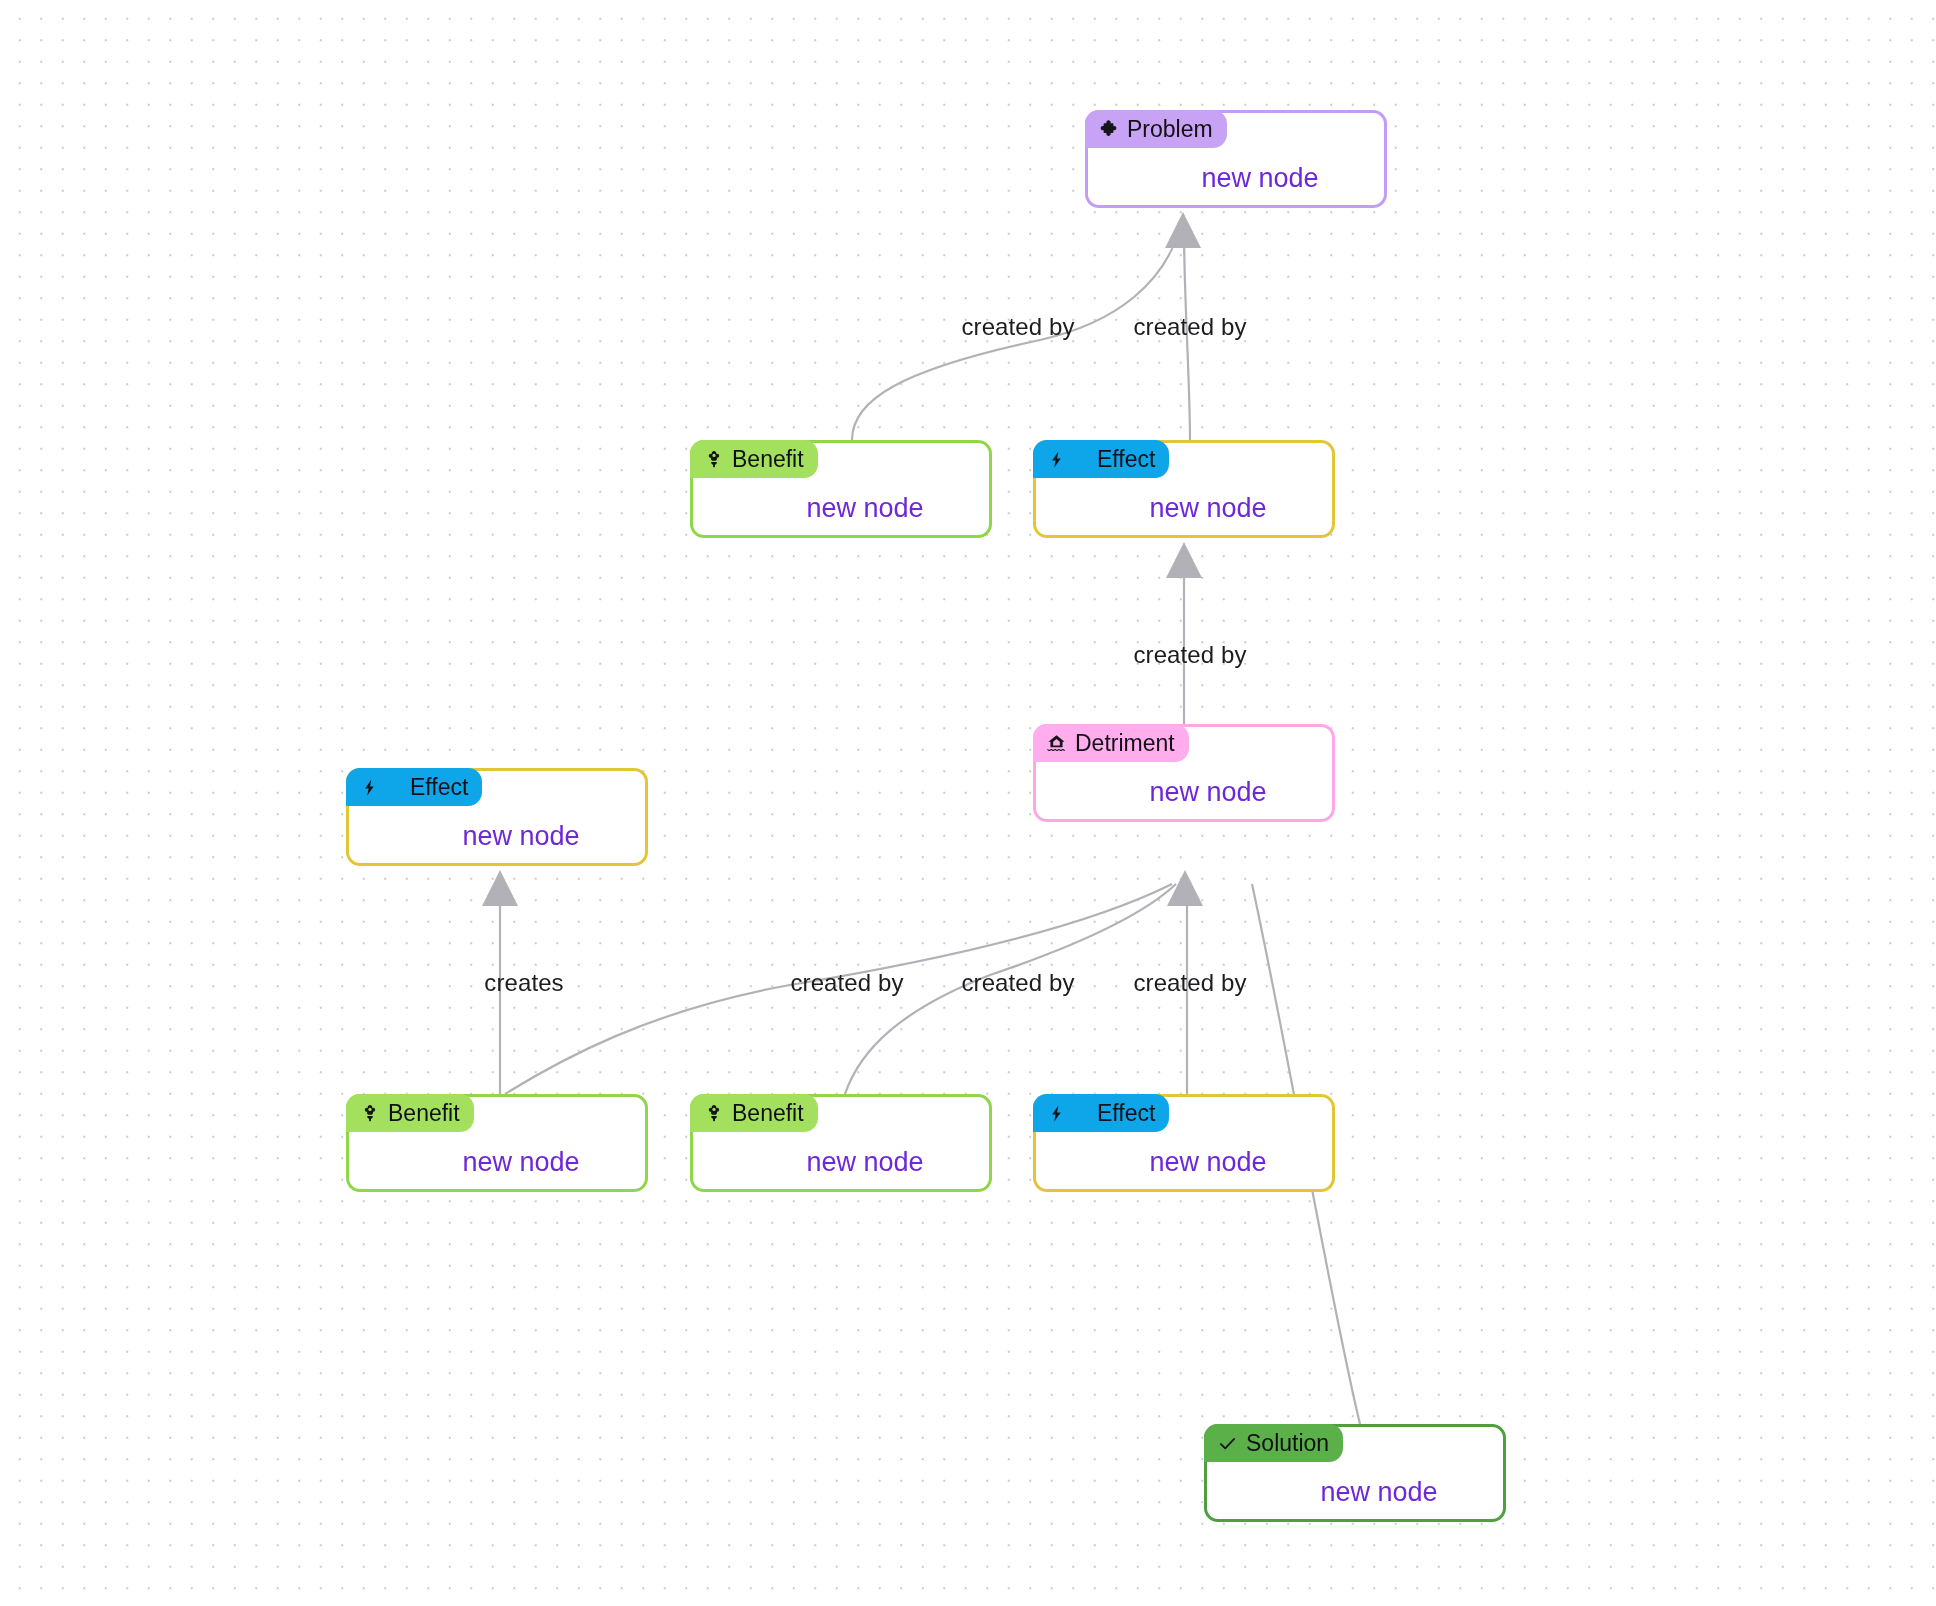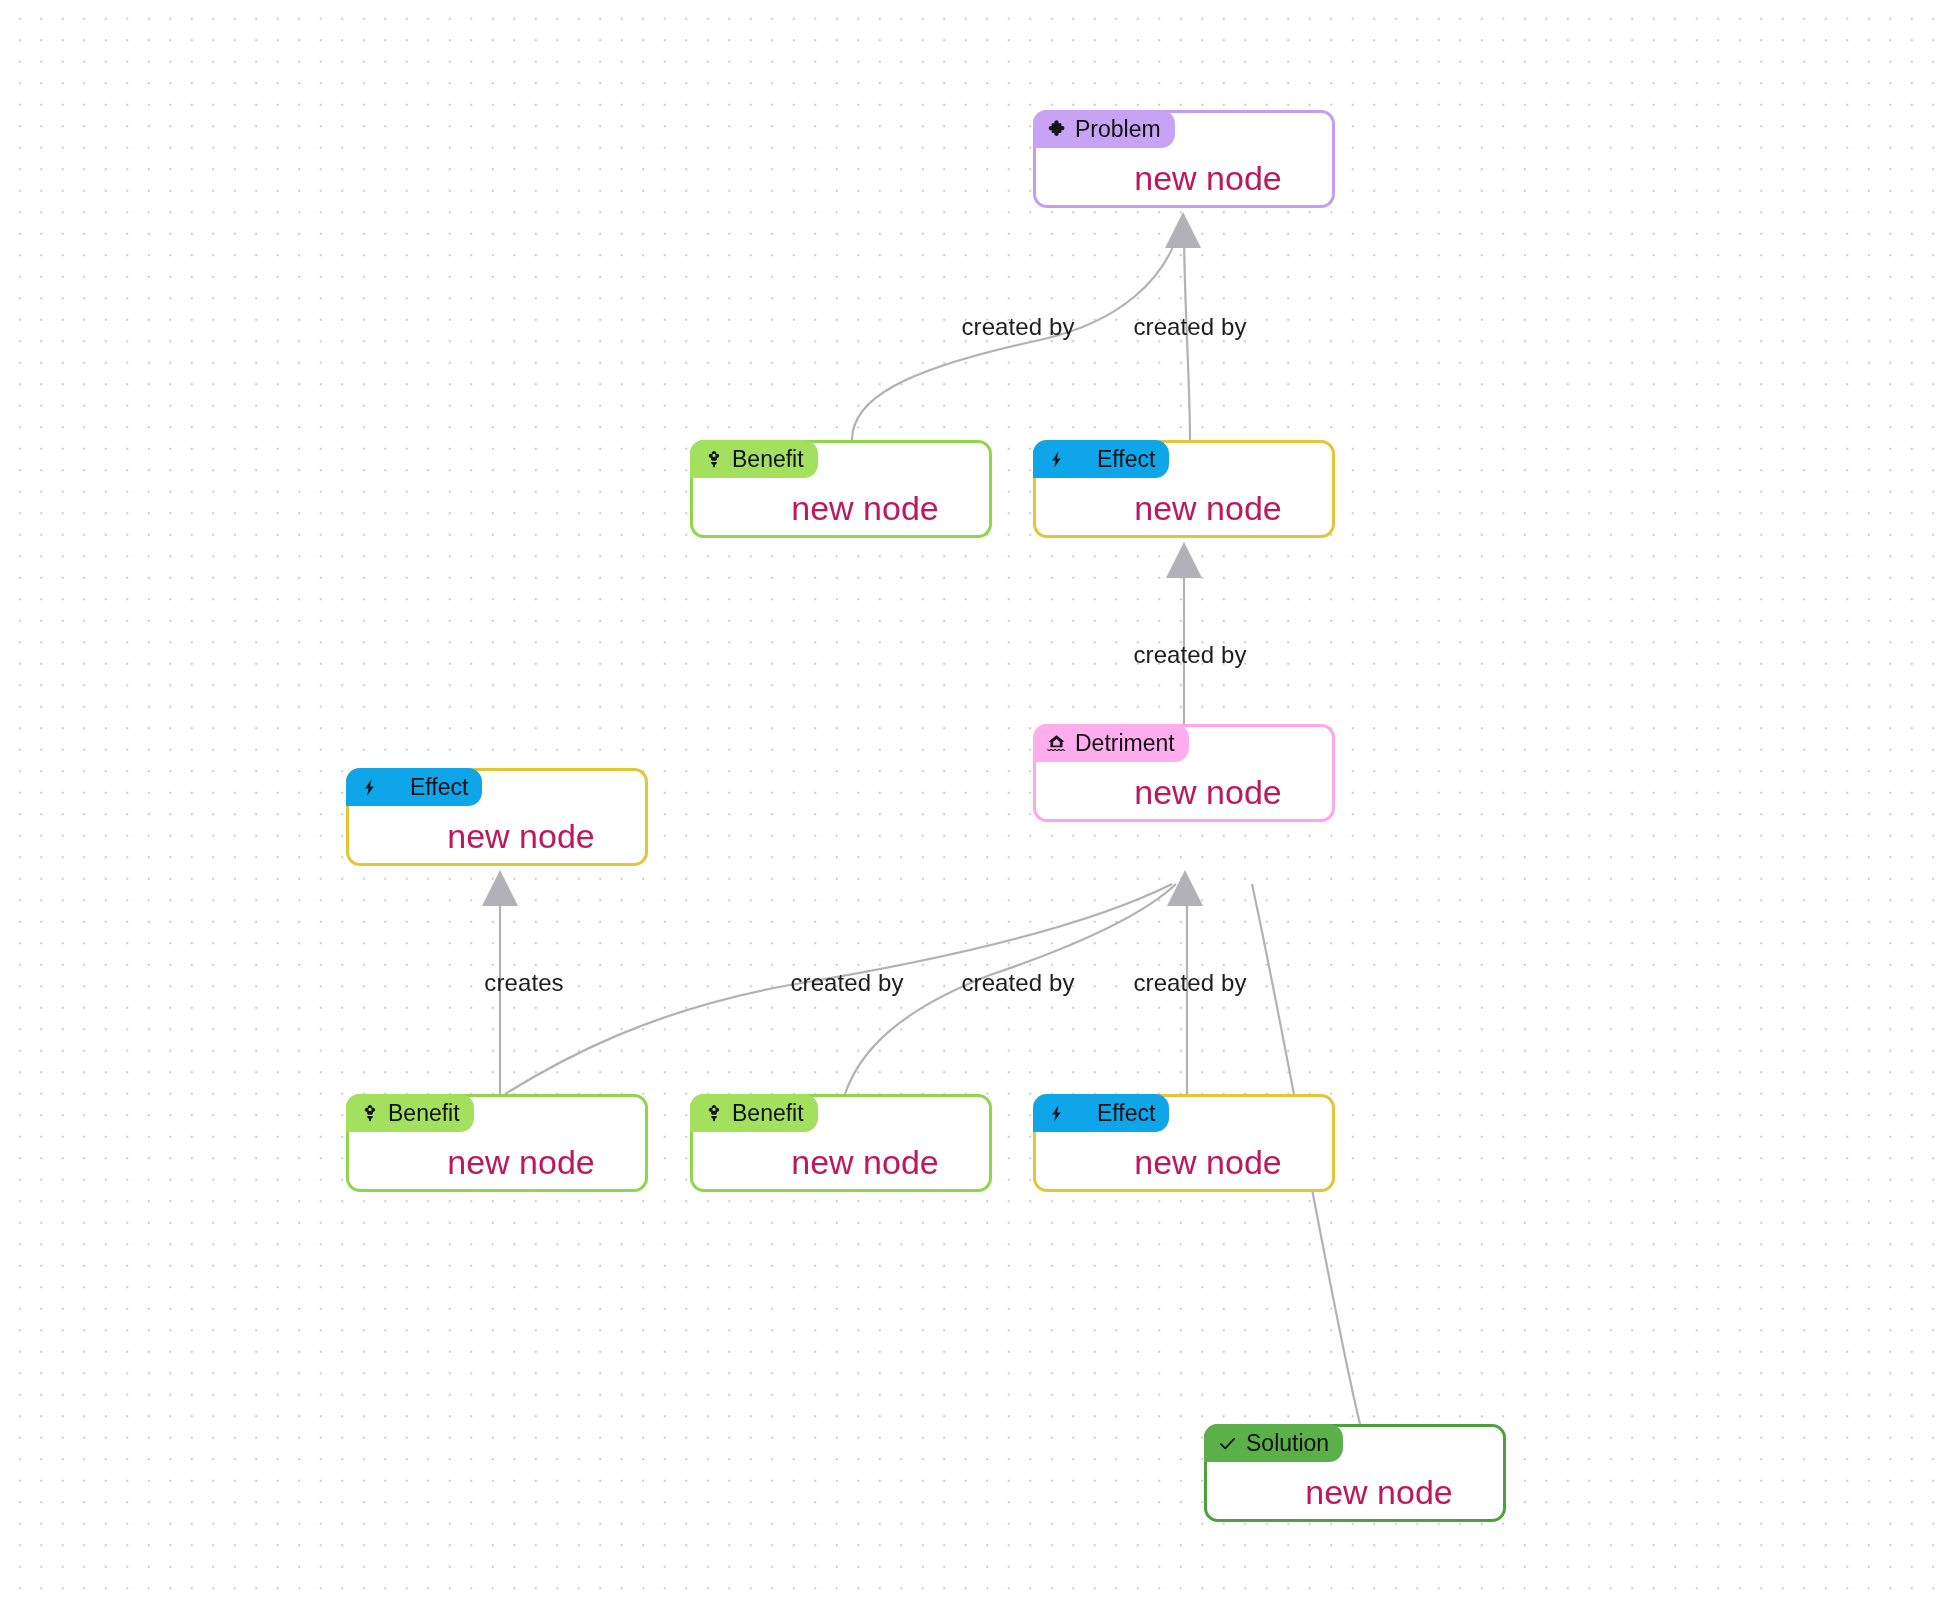--- a/index.html
+++ b/index.html
@@ -77,22 +77,22 @@
   .chip-icon svg { display: block; }
   .node-body {
     position: absolute;
     left: 0;
     right: 0;
     top: 38px;
     bottom: 0;
     display: flex;
     align-items: center;
     justify-content: center;
-    font-size: 34px;
-    color: #be185d;
+    font-size: 27px;
+    color: #6d28d9;
     margin-left: 48px;
   }
   
   .t-problem   { border-color: #c49cf5; }
   .t-problem   > .node-chip { background: #c8a2f5; }
   .t-benefit   { border-color: #8fd64a; }
   .t-benefit   > .node-chip { background: #a3e05e; }
   .t-effect    { border-color: #e3c636; }
   .t-effect    > .node-chip { background: #0ea5e9; gap: 30px; }
   .t-detriment { border-color: #ffa6e6; }
@@ -130,21 +130,21 @@
   </svg>
 
   <div class="edge-label" style="left:1018px; top:327px;">created by</div>
   <div class="edge-label" style="left:1190px; top:327px;">created by</div>
   <div class="edge-label" style="left:1190px; top:655px;">created by</div>
   <div class="edge-label" style="left:524px; top:983px;">creates</div>
   <div class="edge-label" style="left:847px; top:983px;">created by</div>
   <div class="edge-label" style="left:1018px; top:983px;">created by</div>
   <div class="edge-label" style="left:1190px; top:983px;">created by</div>
 
-  <div class="node t-problem" style="left:1033px; top:110px;">
+  <div class="node t-problem" style="left:1085px; top:110px;">
     <div class="node-chip">
       <span class="chip-icon">
         <svg viewBox="0 0 24 24" width="21" height="21">
             <path fill="#15151a" d="M10.2 2.2a2.6 2.6 0 0 1 3.6 0c.8.8.8 1.7.5 2.6h2.2c.6 0 1.1.5 1.1 1.1v2.3c.9-.4 1.9-.4 2.7.4a2.6 2.6 0 0 1 0 3.6c-.8.8-1.8.8-2.7.4v2.3c0 .6-.5 1.1-1.1 1.1h-2.3c.4.9.4 1.9-.4 2.7a2.6 2.6 0 0 1-3.6 0c-.8-.8-.8-1.8-.4-2.7H7.5c-.6 0-1.1-.5-1.1-1.1v-2.2c-.9.3-1.8.3-2.6-.5a2.6 2.6 0 0 1 0-3.6c.8-.8 1.7-.8 2.6-.5V5.9c0-.6.5-1.1 1.1-1.1h2.2c-.3-.9-.3-1.8.5-2.6z"></path>
           </svg>
       </span>
       <span>Problem</span>
     </div>
     <div class="node-body">new node</div>
   </div>

